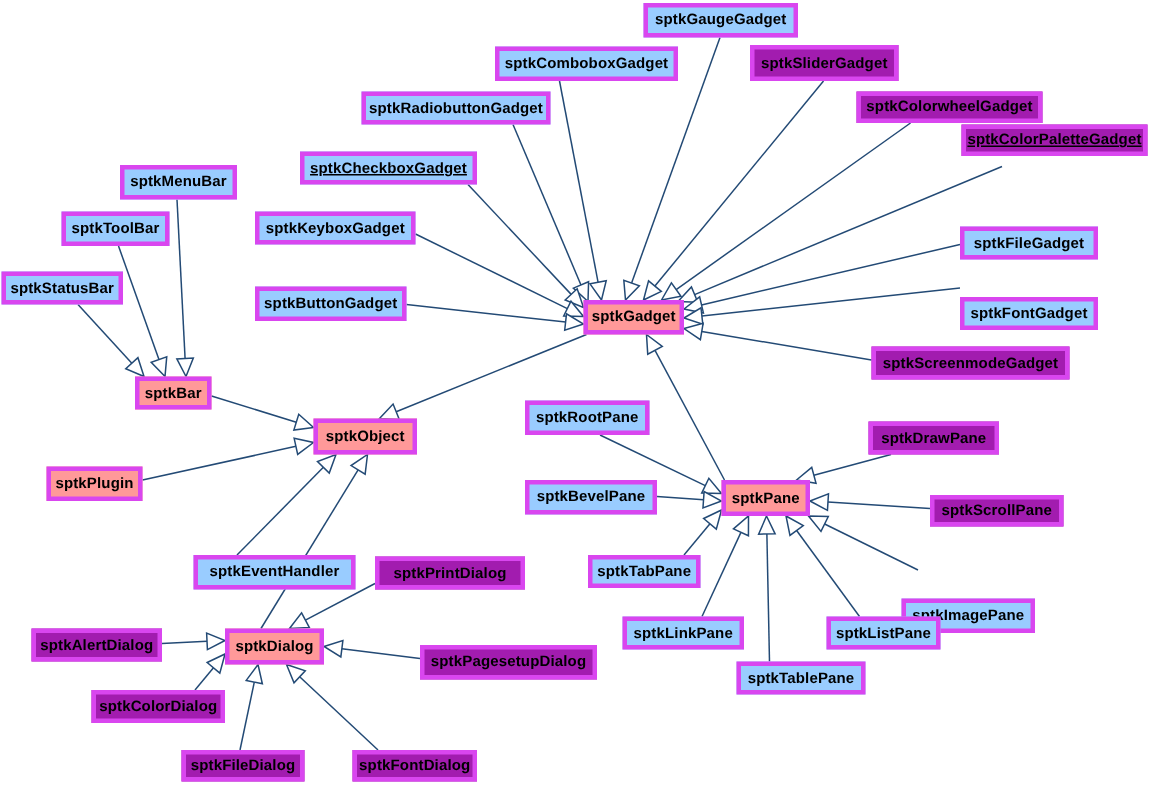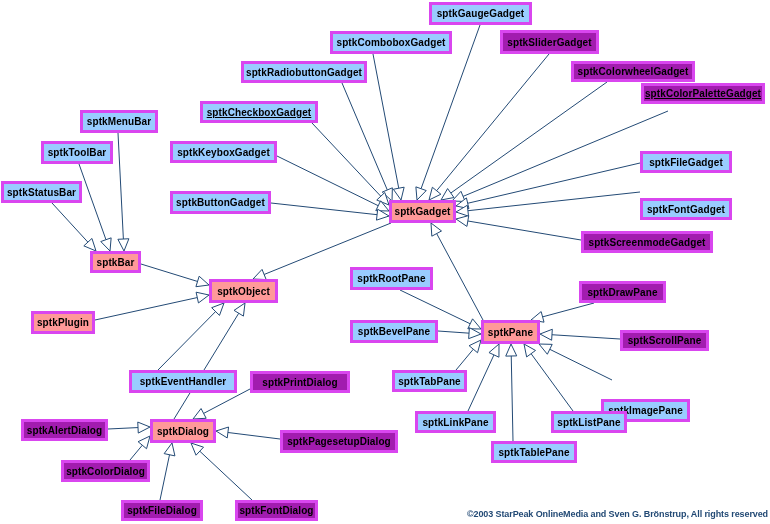--- a/index.html
+++ b/index.html
@@ -125,14 +125,13 @@
       <div class="node blue" style="left: 551px; top: 411px; width: 76px; height: 22px;">sptkListPane</div>
       <div class="node blue" style="left: 491px; top: 441px; width: 86px; height: 22px;">sptkTablePane</div>
       <div class="node green" style="left: 250px; top: 371px; width: 100px; height: 22px;">sptkPrintDialog</div>
       <div class="node red" style="left: 150px; top: 419px; width: 66px; height: 24px;">sptkDialog</div>
       <div class="node green" style="left: 280px; top: 430px; width: 118px; height: 23px;">sptkPagesetupDialog</div>
       <div class="node green" style="left: 21px; top: 419px; width: 87px; height: 22px;">sptkAlertDialog</div>
       <div class="node green" style="left: 61px; top: 460px; width: 89px; height: 22px;">sptkColorDialog</div>
       <div class="node green" style="left: 121px; top: 500px; width: 82px; height: 21px;">sptkFileDialog</div>
       <div class="node green" style="left: 235px; top: 500px; width: 83px; height: 21px;">sptkFontDialog</div>
     </div>
-  <div class="copyright">©2003 StarPeak OnlineMedia and Sven G. Brönstrup, All rights reserved</div>
 </div>
 
 </body></html>

